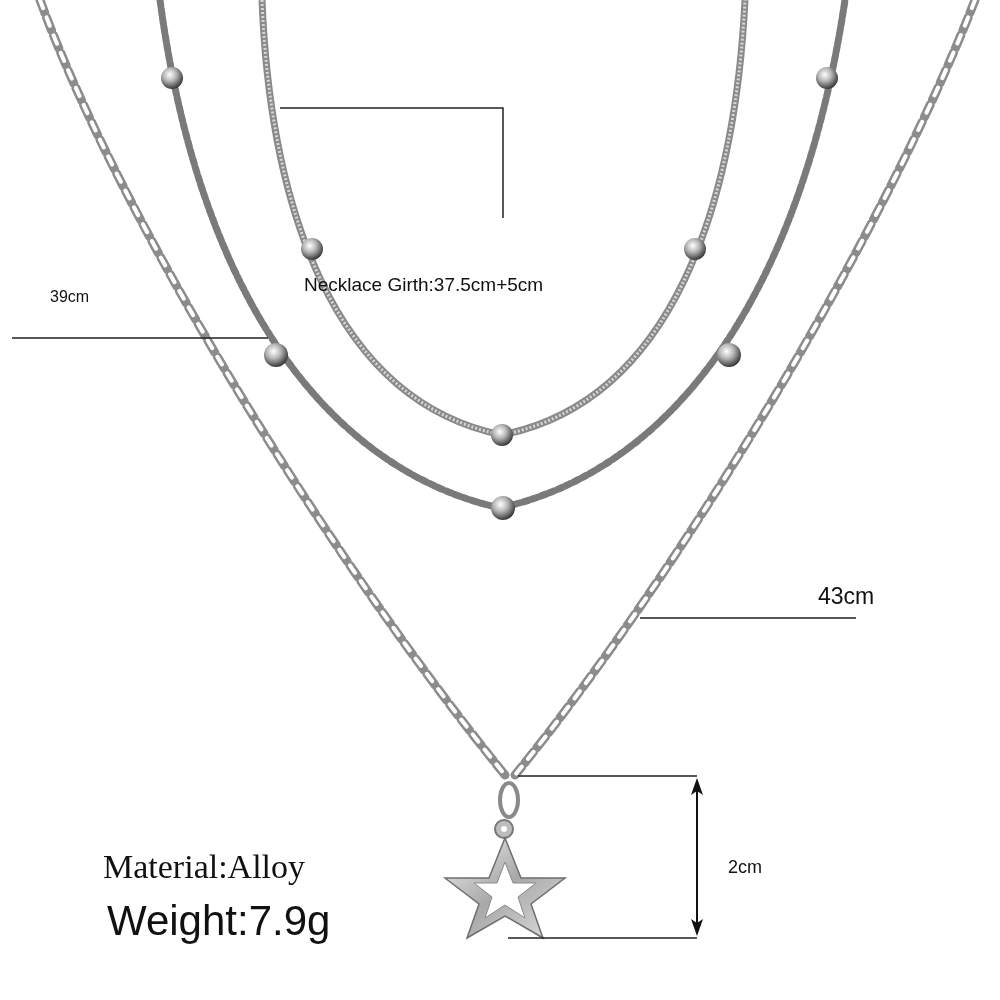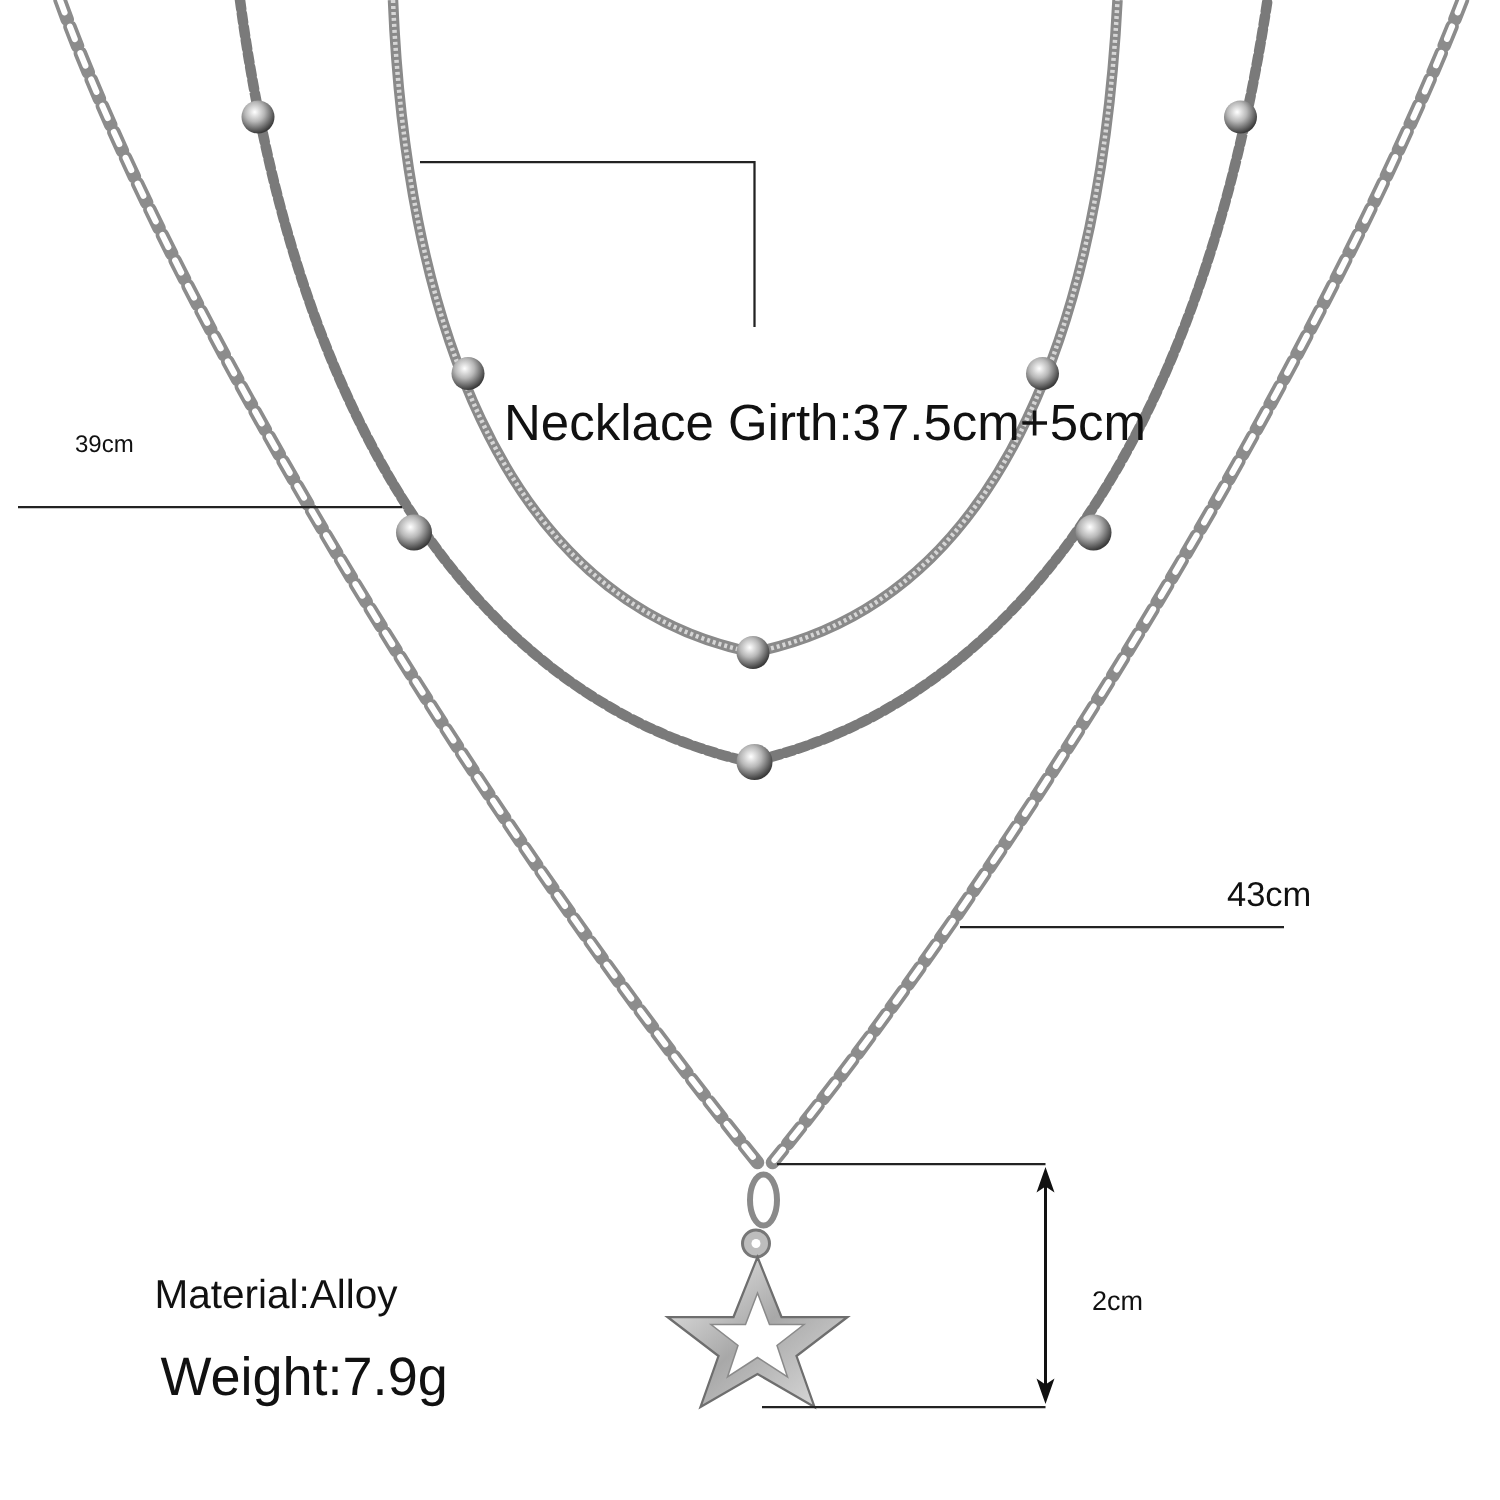--- a/index.html
+++ b/index.html
@@ -1,24 +1,24 @@
 <!DOCTYPE html>
 <html><head>
 <meta charset="utf-8">
 <style>
   html,body{margin:0;padding:0;background:#ffffff;}
   body{width:1000px;height:1000px;position:relative;overflow:hidden;font-family:"Liberation Sans",sans-serif;}
   svg.art{position:absolute;left:0;top:0;width:1000px;height:1000px;}
   .lbl{position:absolute;color:#111;white-space:nowrap;font-family:"Liberation Sans",sans-serif;}
-  .girth{left:304px;top:263px;font-size:34px;margin-left:32px;}
+  .girth{left:304px;top:274px;font-size:19px;}
   .l39{left:50px;top:288px;font-size:16px;}
   .l43{left:818px;top:583px;font-size:23px;}
   .l2{left:728px;top:857px;font-size:18px;}
-  .mat{left:103px;top:848px;font-size:27px;}
-  .wt{left:107px;top:897px;font-size:36px;}
+  .mat{left:103px;top:848px;font-size:34px;font-family:Liberation Serif, serif;}
+  .wt{left:107px;top:897px;font-size:42px;}
 </style>
 </head>
 <body>
 
 <svg class="art" viewBox="0 0 1000 1000" xmlns="http://www.w3.org/2000/svg">
   <defs>
     <radialGradient id="bead" cx="40%" cy="35%" r="65%">
       <stop offset="0" stop-color="#ffffff"></stop>
       <stop offset="0.45" stop-color="#b8b8b8"></stop>
       <stop offset="1" stop-color="#3a3a3a"></stop>

